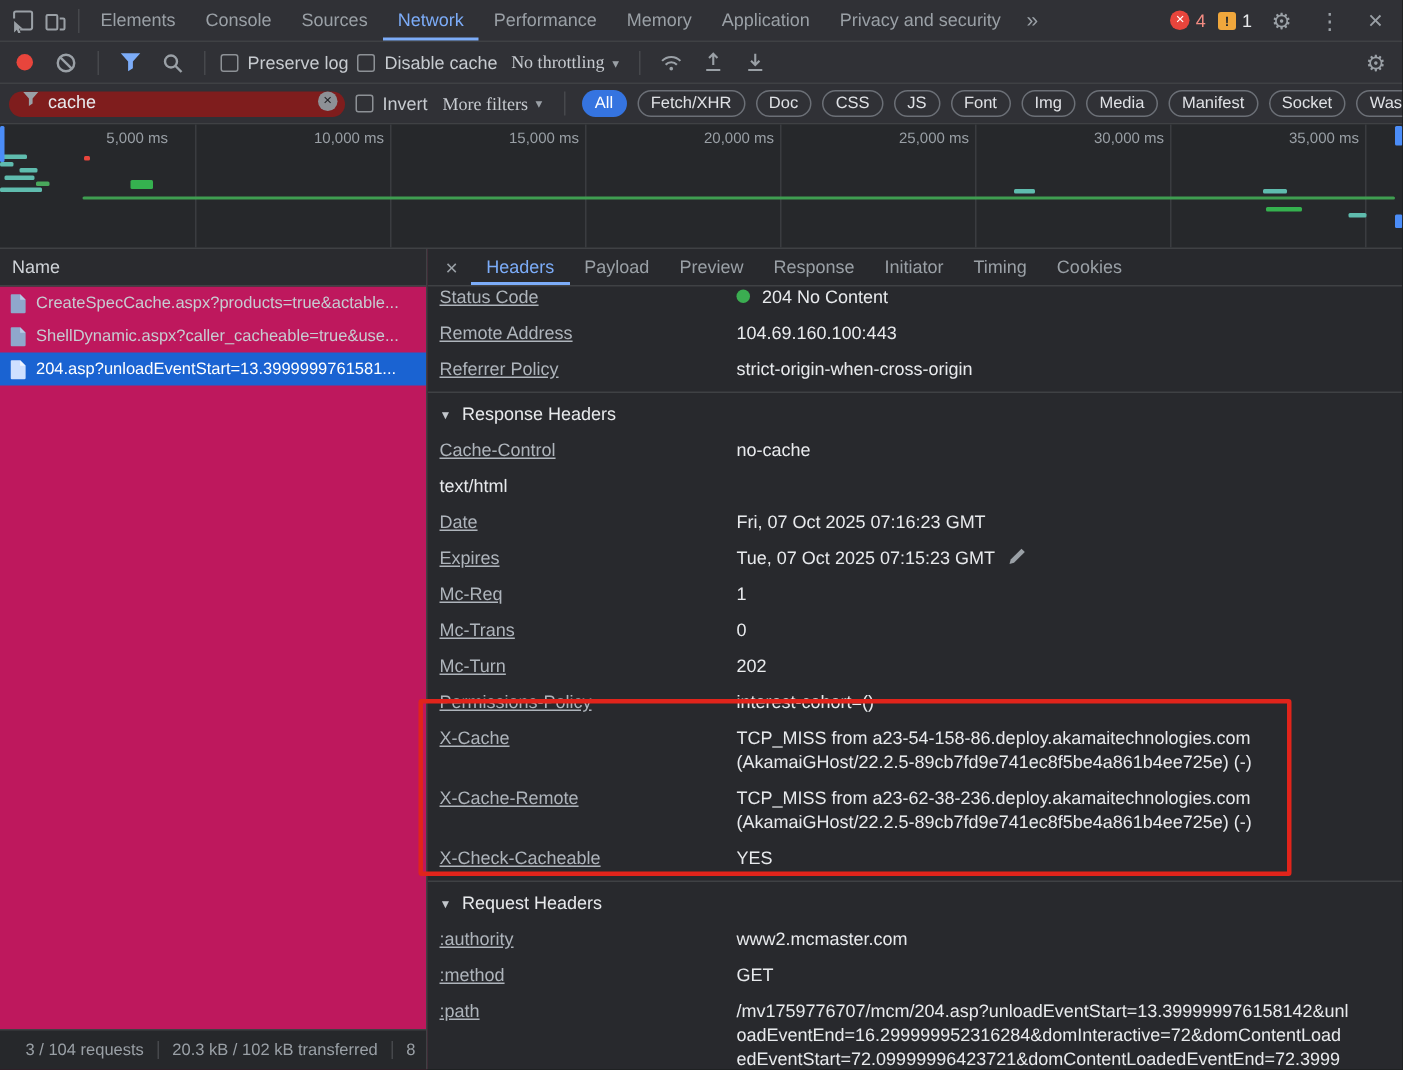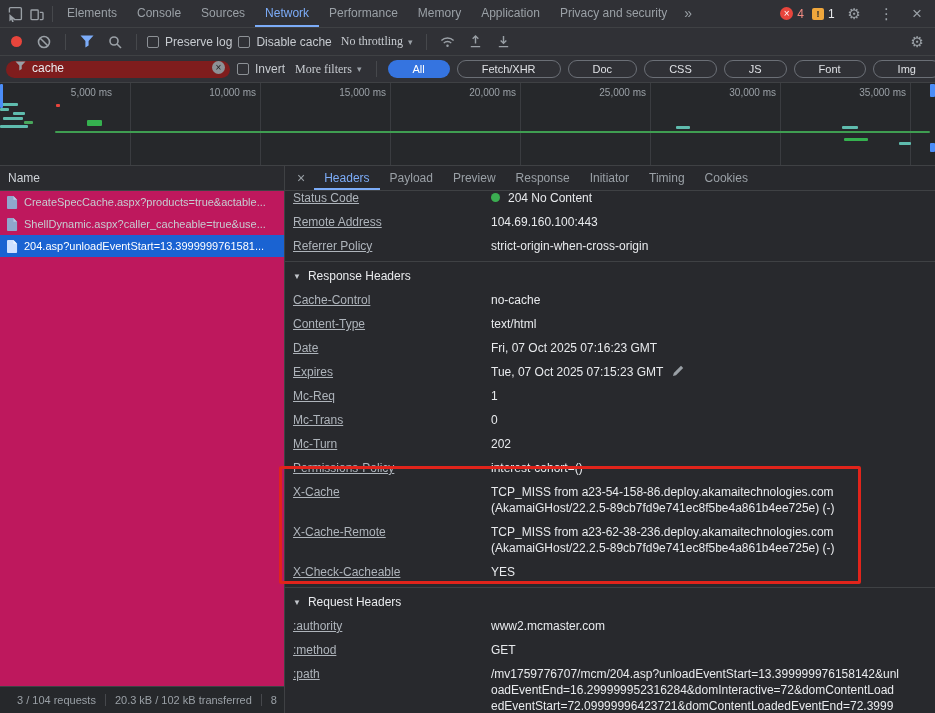--- a/index.html
+++ b/index.html
@@ -39,21 +39,21 @@
   .chk { width:12px; height:12px; border:1.4px solid #8d9196; border-radius:2px; flex:none; }
   .lbl { color:#c7cbd0; white-space:nowrap; }
   .dd { display:inline-flex; align-items:center; gap:5px; padding:0 3px;font-family:Liberation Serif, serif; }
   .caret { color:#9aa0a6; font-size:9px; }
 
   .searchbox { display:inline-flex; align-items:flex-start; gap:6px; height:17px; width:224px;
                border-radius:10px; background:#7f1d1d; padding:0 5px 0 9px; flex:none; }
   .searchbox .txt { flex:1; color:#e8eaed; }
   .clear { width:13px; height:13px; border-radius:50%; background:#8d9196; color:#1e1f22;
            font-size:10px; line-height:13px; text-align:center; flex:none; }
-  .chip { height:18px; display:inline-flex; align-items:center; padding:0 24px;
+  .chip { height:18px; display:inline-flex; align-items:center; padding:0 8px;
           border:1px solid #6b6f76; border-radius:9px; color:#dfe1e5; font-size:11px;
           white-space:nowrap; flex:none; }
   .chip.sel { background:#3574e0; border-color:transparent; color:#fff; }
 
   .overview { position:absolute; top:83px; left:0; right:0; height:83px;
               background:#26282b; border-bottom:1px solid #3f4144; }
   .gridline { position:absolute; top:0; bottom:0; width:1px; background:#3a3c40; }
   .timelabel { position:absolute; top:4px; width:84px; text-align:right;
                font-size:10px; color:#9aa0a6; }
   .mbar { position:absolute; border-radius:1px; }
@@ -211,21 +211,21 @@
     </span>
     <span class="vsep"></span>
     <span class="chip sel">All</span>
     <span class="chip">Fetch/XHR</span>
     <span class="chip">Doc</span>
     <span class="chip">CSS</span>
     <span class="chip">JS</span>
     <span class="chip">Font</span>
     <span class="chip">Img</span>
     <span class="chip">Media</span>
-    <span class="chip">Request</span>
+    <span class="chip">Manifest</span>
     <span class="chip">Socket</span>
     <span class="chip">Wasm</span>
 
   </div>
 
   <div class="overview">
     <span class="gridline" style="left:130px"></span>
     <span class="gridline" style="left:260px"></span>
     <span class="gridline" style="left:390px"></span>
     <span class="gridline" style="left:520px"></span>
@@ -324,21 +324,20 @@
         <div class="section">
           <span class="tri">▼</span>
           <span>Response Headers</span>
         </div>
 
         <div class="hrow">
           <span class="hname">Cache-Control</span>
           <span class="hval">no-cache</span>
         </div>
         <div class="hrow">
-          <span class="hname">Content-Type</span>
           <span class="hval">text/html</span>
         </div>
         <div class="hrow">
           <span class="hname">Date</span>
           <span class="hval">Fri, 07 Oct 2025 07:16:23 GMT</span>
         </div>
         <div class="hrow">
           <span class="hname">Expires</span>
           <span class="hval"><span>Tue, 07 Oct 2025 07:15:23 GMT</span><svg class="pencil" width="12" height="12" viewBox="0 0 12 12">
                 <path d="M1 11l.8-3L9 .8 11.2 3 4 10.2 1 11z" fill="#9aa0a6"></path>

